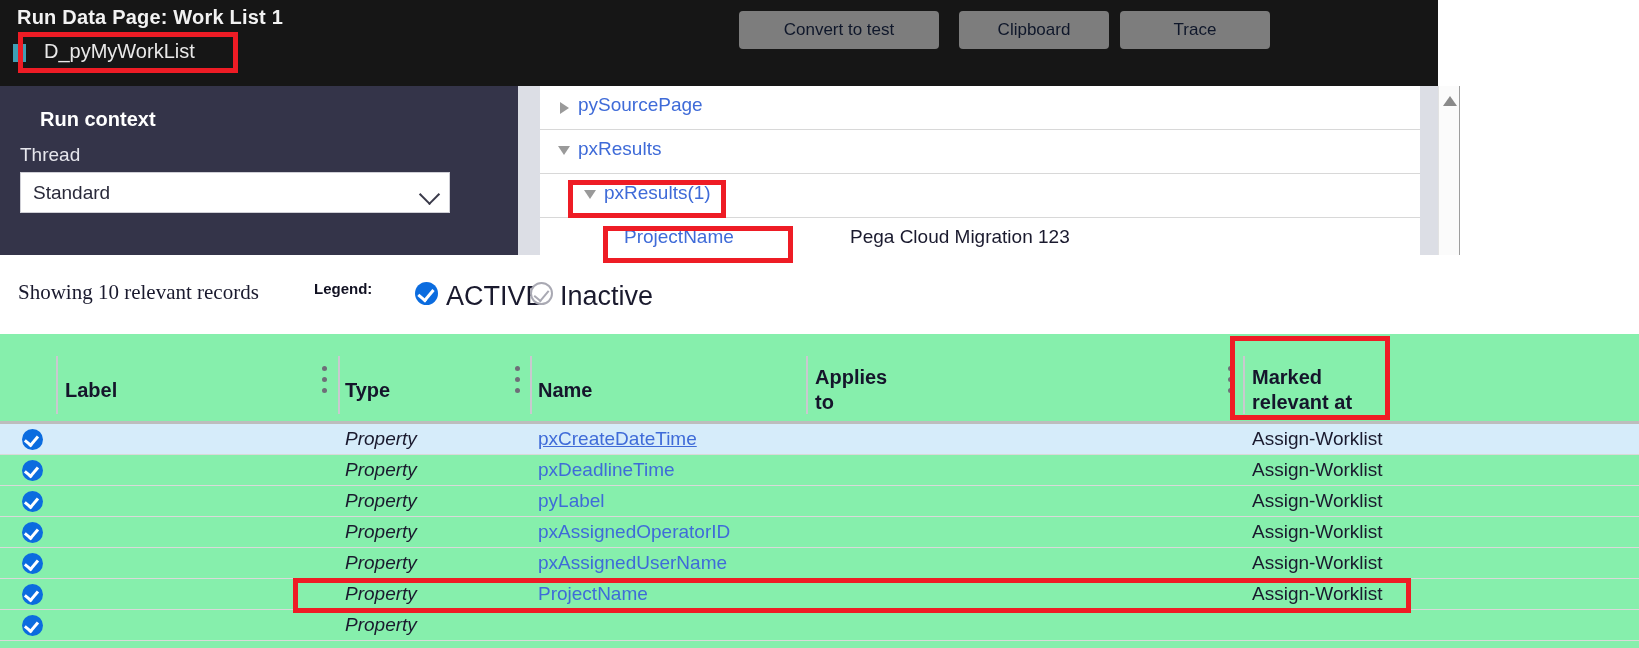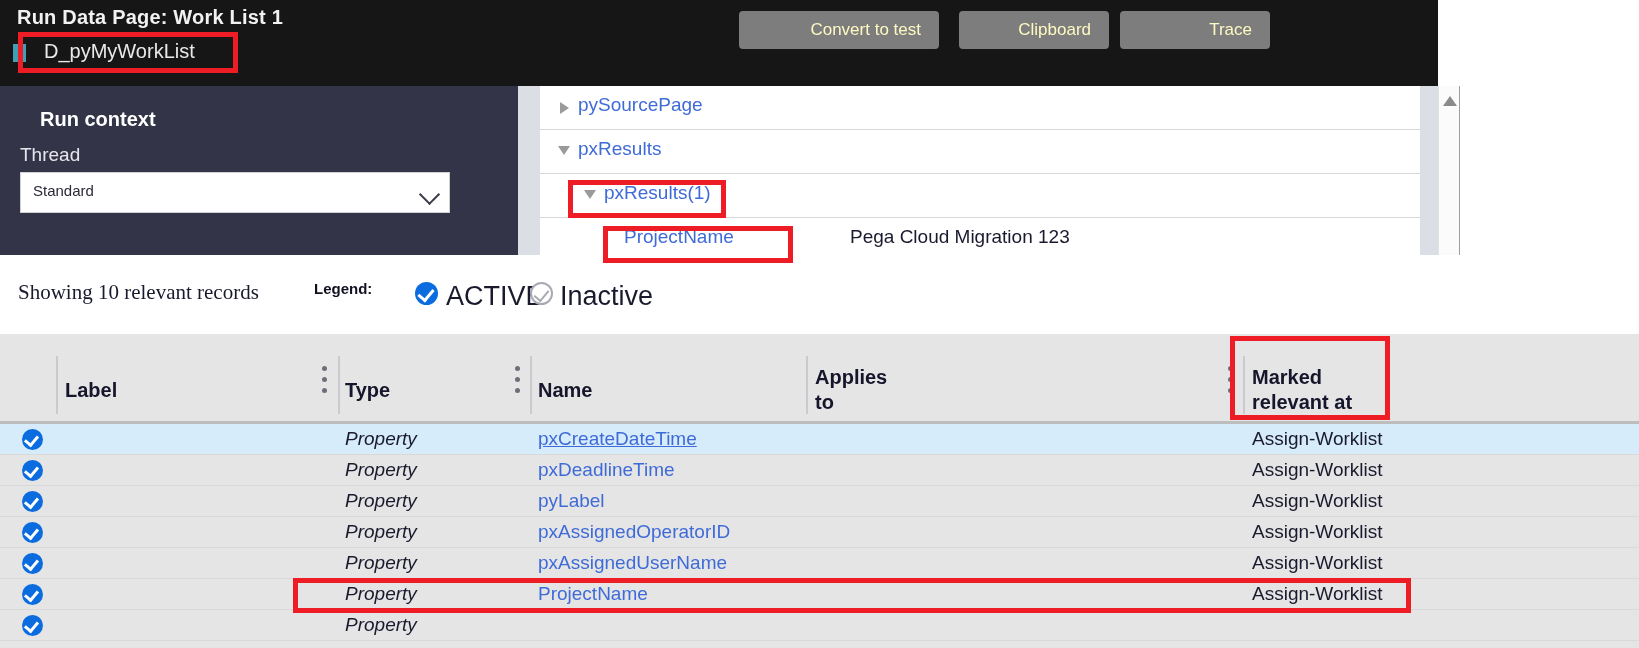--- a/index.html
+++ b/index.html
@@ -54,25 +54,25 @@
   }
 
   .btn {
     position: absolute;
     top: 11px;
     height: 38px;
     border: none;
     border-radius: 4px;
     font-family: "Liberation Sans", sans-serif;
     font-size: 17px;
-    color: #fef9c3;
+    color: #0f172a;
     cursor: pointer;
     padding: 0 18px;
     line-height: 38px;
-    text-align: right;
+    text-align: center;
     white-space: nowrap;
   }
   .btn-grey { background: #7d7d7d; }
   .btn-primary { background: #0b6cdf; font-weight: bold; }
   #btn-convert { left: 739px; width: 200px; }
   #btn-clipboard { left: 959px; width: 150px; }
   #btn-trace { left: 1120px; width: 150px; }
   #btn-run { left: 1281px; width: 147px; }
 
   
@@ -101,21 +101,21 @@
     left: 20px; top: 86px;
     width: 430px;
     height: 41px;
     background: #ffffff;
     border: 1px solid #cfcfd6;
     box-sizing: border-box;
   }
   .rc-select-value {
     position: absolute;
     left: 12px; top: 9px;
-    font-size: 15px;
+    font-size: 19px;
     color: #2a2a3a;
   }
   .rc-chevron {
     position: absolute;
     right: 12px; top: 14px;
     width: 13px; height: 13px;
     border-right: 2px solid #3a3a4a;
     border-bottom: 2px solid #3a3a4a;
     transform: rotate(45deg);
   }
@@ -260,21 +260,21 @@
     border-right-width: 2px;
     border-bottom-width: 2px;
   }
 
   
   .table {
     position: absolute;
     left: 0; top: 334px;
     width: 1639px;
     height: 314px;
-    background: #e5e5e5;
+    background: #86efac;
   }
   .thead {
     position: absolute;
     left: 0; top: 0;
     width: 1639px; height: 90px;
     border-bottom: 3px solid #bdbdbd;
     box-sizing: border-box;
   }
   .th {
     position: absolute;

